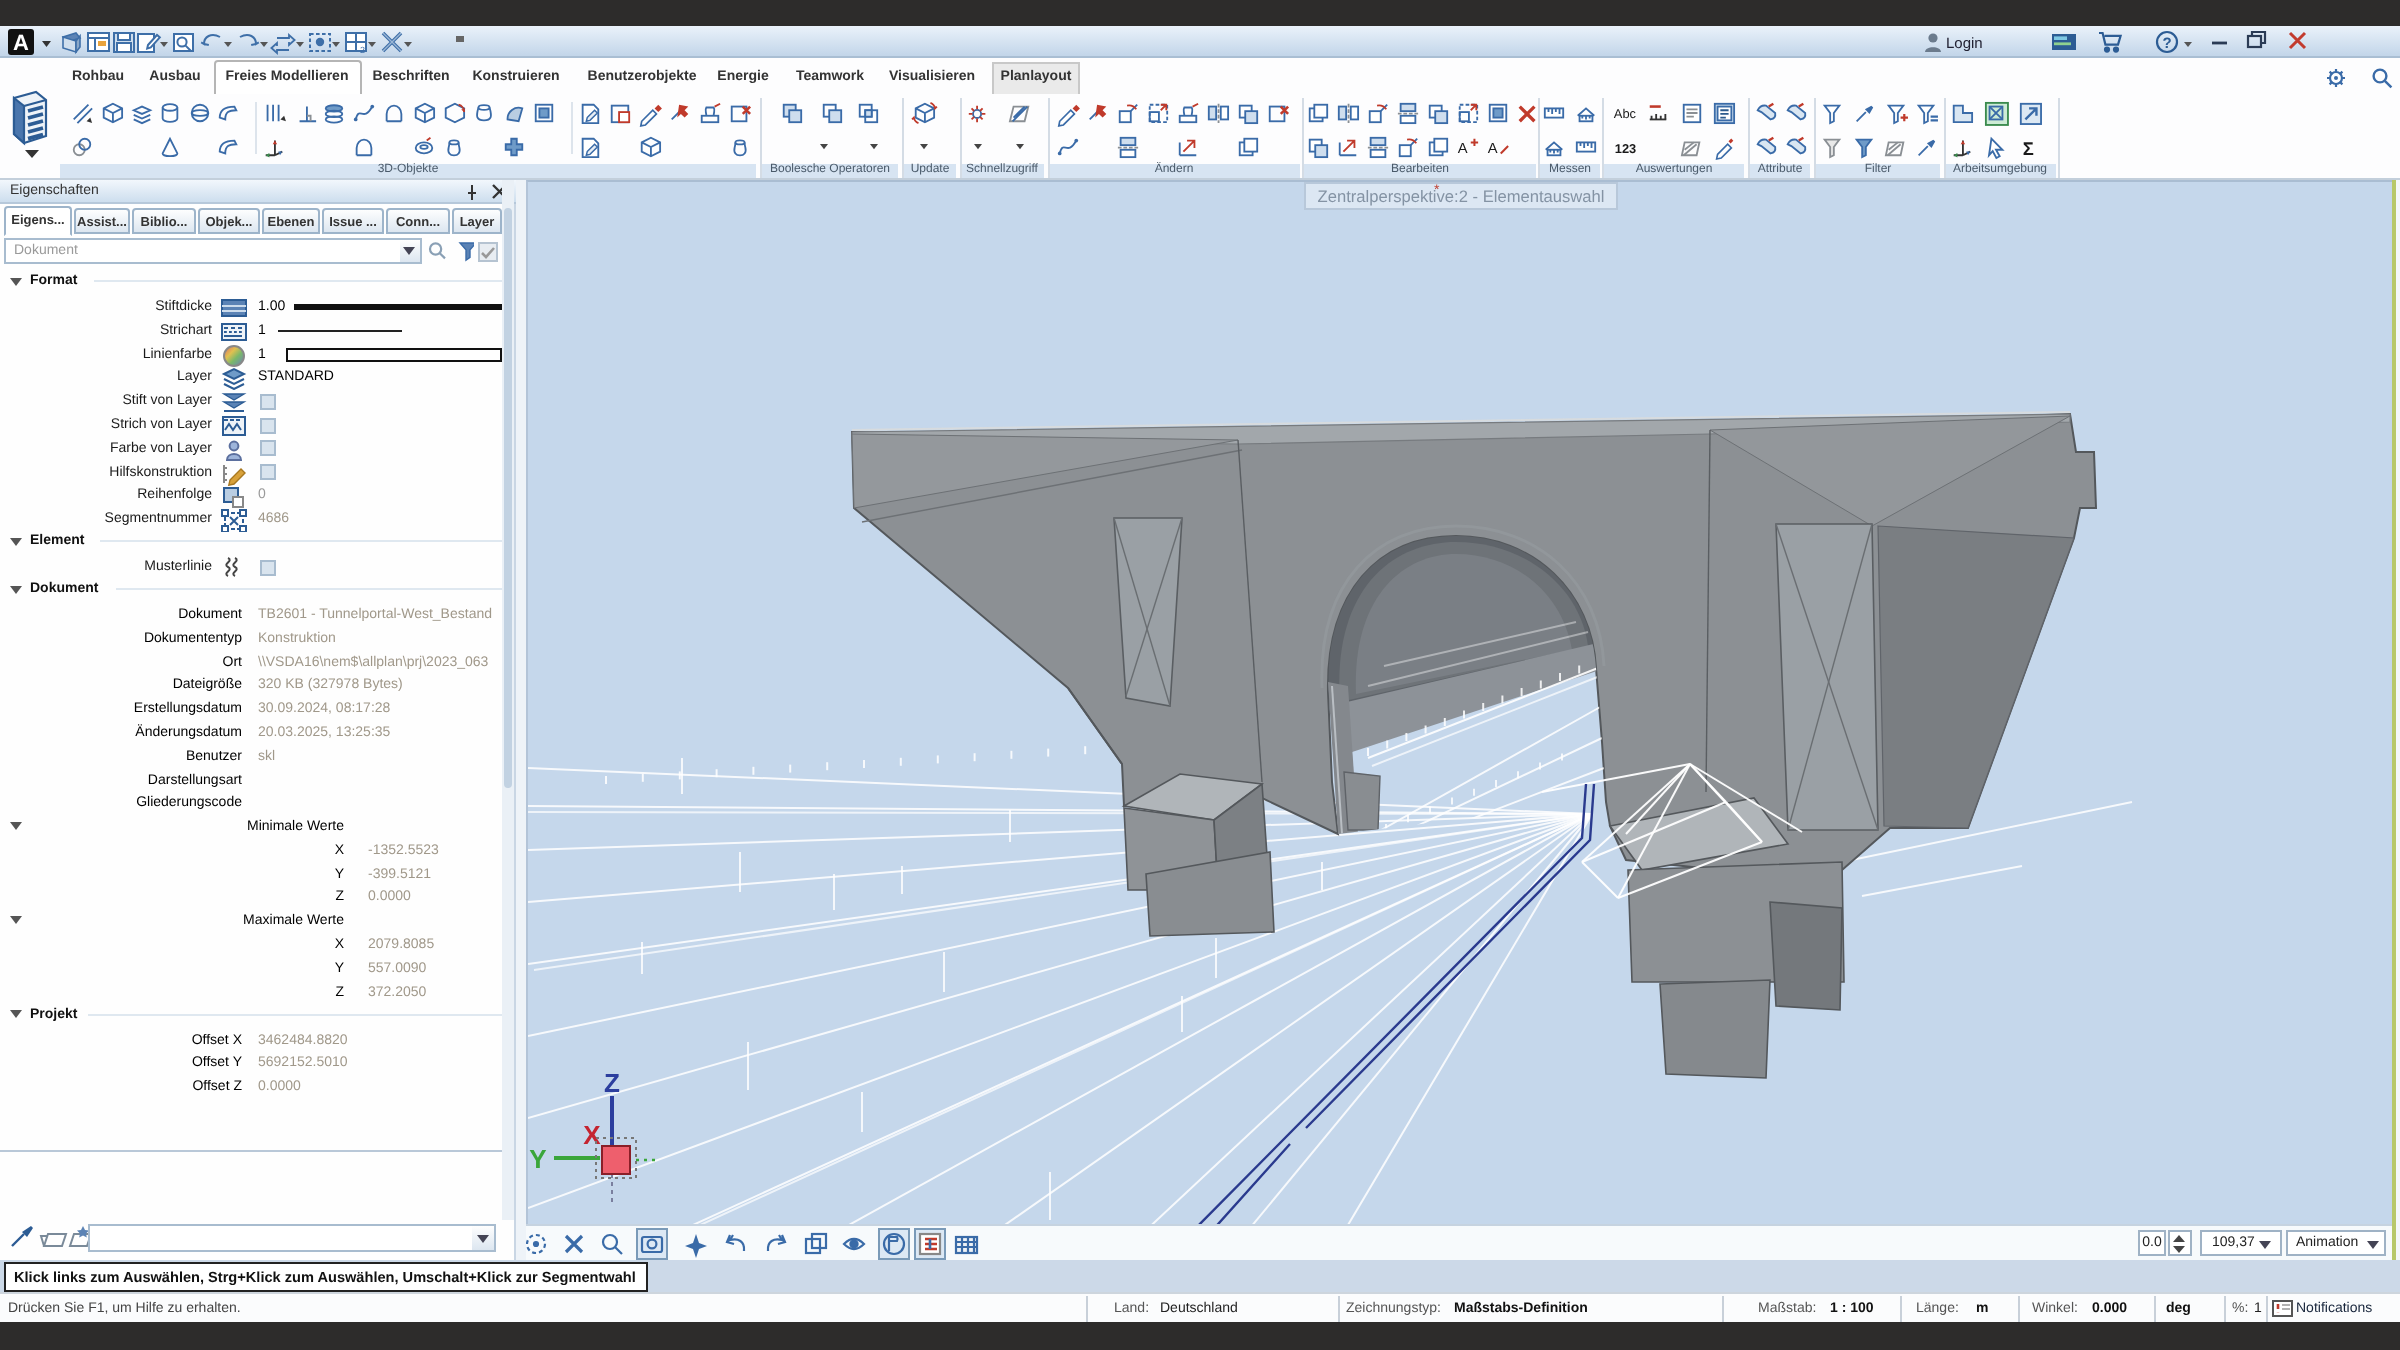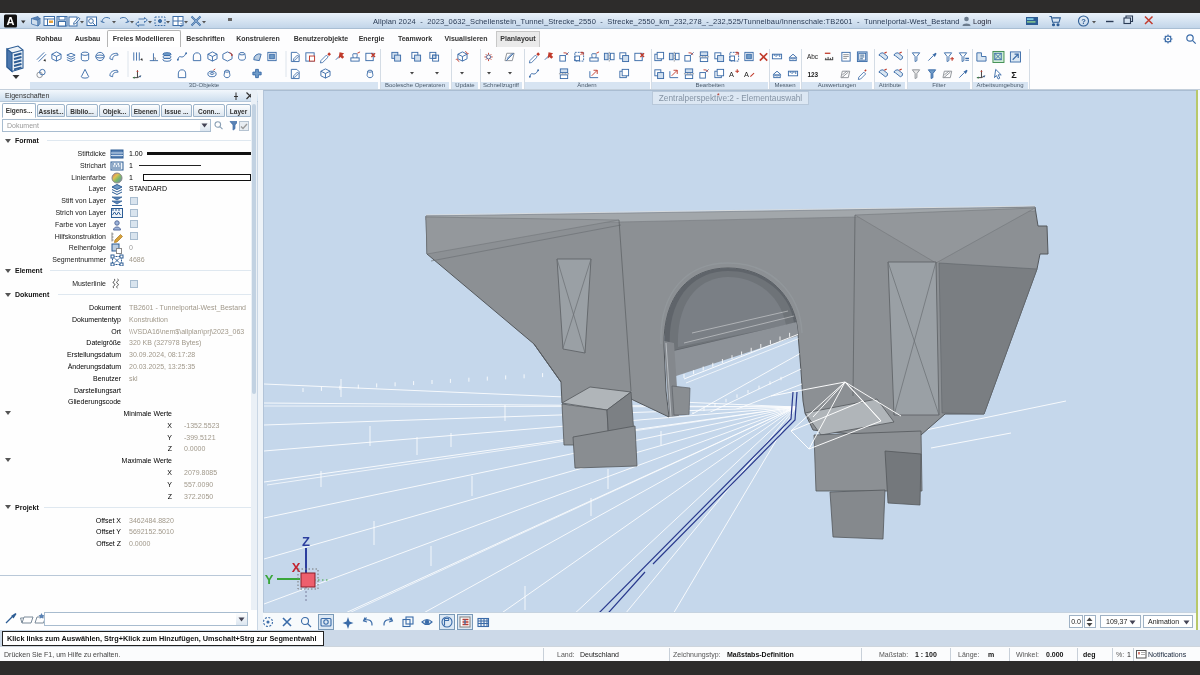--- a/index.html
+++ b/index.html
@@ -33,21 +33,20 @@
   #tooltip{position:absolute;left:2px;top:1px;width:322px;height:15px;background:#fff;border:1px solid #222;font-size:7.3px;font-weight:bold;color:#111;line-height:13px;padding-left:4px;box-sizing:border-box;white-space:nowrap;}
   #statusbar{left:0;top:646px;width:1200px;height:15px;background:#fbfcfd;border-top:1px solid #cdd5dd;font-size:7px;color:#555;box-sizing:border-box;}
   .st{position:absolute;top:4px;white-space:nowrap;}
   .st b{color:#111;}
   .stsep{position:absolute;top:1px;height:14px;width:1px;background:#c8d0d9;}
   #botdark{left:0;top:661px;width:1200px;height:14px;background:#2d2c2b;}
 </style></head>
 <body>
 
 <div class="abs" id="titlebar">
-  <span class="ttl">Allplan 2024&nbsp; - &nbsp;2023_0632_Schellenstein_Tunnel_Strecke_2550&nbsp; - &nbsp;Strecke_2550_km_232,278_-_232,525/Tunnelbau/Innenschale:TB2601&nbsp; - &nbsp;Tunnelportal-West_Bestand</span>
 <svg class="abs" style="left:0;top:0" width="1200" height="16" viewBox="0 0 1200 16">
       <rect x="4" y="1.5" width="13" height="13" rx="1.5" fill="#111"></rect>
       <text x="10.5" y="12" font-size="11" font-weight="bold" fill="#fff" text-anchor="middle" font-family="Liberation Sans">A</text>
       <path d="M21 7.5 l4.5 0 -2.25 3 z" fill="#333"></path>
       <g transform="translate(30,2)" stroke="#3e6fa8" fill="none" stroke-width="1">
         <path d="M1.5 3.5 l6.5 -2 2 2.5 -6.5 2 z" fill="#5b83b5" stroke-width="0.8"></path>
         <path d="M1.5 3.5 l0 5.5 6.5 2 0 -5.5 z" fill="#cfdeed" stroke-width="0.8"></path>
         <path d="M8 11 l2 -2.5 0 -5.5 -2 2.5 z" fill="#8aa8c9" stroke-width="0.8"></path>
       </g>
       <g transform="translate(43,2)" stroke="#3e6fa8" fill="none" stroke-width="1">
@@ -1063,21 +1062,21 @@
 <svg class="abs" style="left:866px;top:7px" width="8" height="6">
       <path d="M0.5 0.5 l6 0 -3 4 z" fill="#445"></path>
     </svg>
 <div class="vctrl" style="left:880px;width:50px;padding-left:4px;">Animation</div>
 <svg class="abs" style="left:920px;top:7px" width="8" height="6">
       <path d="M0.5 0.5 l6 0 -3 4 z" fill="#445"></path>
     </svg>
 </div>
 
 <div class="abs" id="belowbar">
-  <div id="tooltip">Klick links zum Auswählen, Strg+Klick zum Hinzufügen, Umschalt+Strg zur Segmentwahl</div>
+  <div id="tooltip">Klick links zum Auswählen, Strg+Klick zum Auswählen, Umschalt+Klick zur Segmentwahl</div>
 </div>
 <div class="abs" id="statusbar">
   <span class="st" style="left:4px;color:#444;">Drücken Sie F1, um Hilfe zu erhalten.</span>
   <span class="st" style="left:557px;">Land:</span>
     <span class="st" style="left:580px;color:#222;">Deutschland</span>
   <span class="st" style="left:673px;">Zeichnungstyp:</span>
     <span class="st" style="left:727px;"><b>Maßstabs-Definition</b></span>
   <span class="st" style="left:879px;">Maßstab:</span>
     <span class="st" style="left:915px;"><b>1 : 100</b></span>
   <span class="st" style="left:958px;">Länge:</span>

